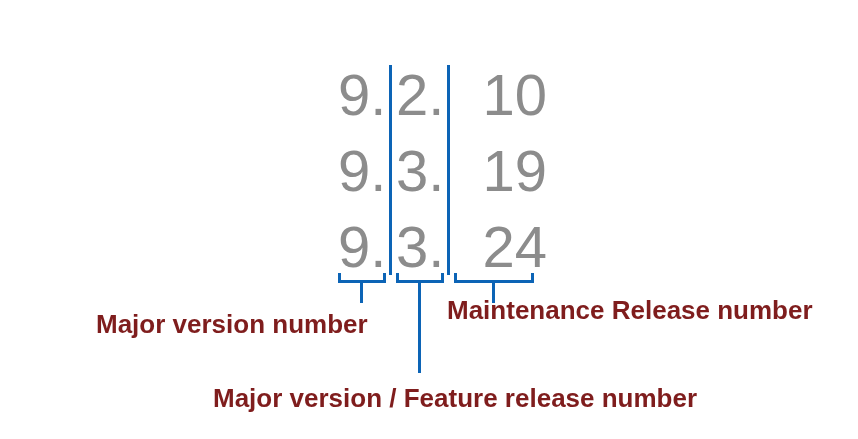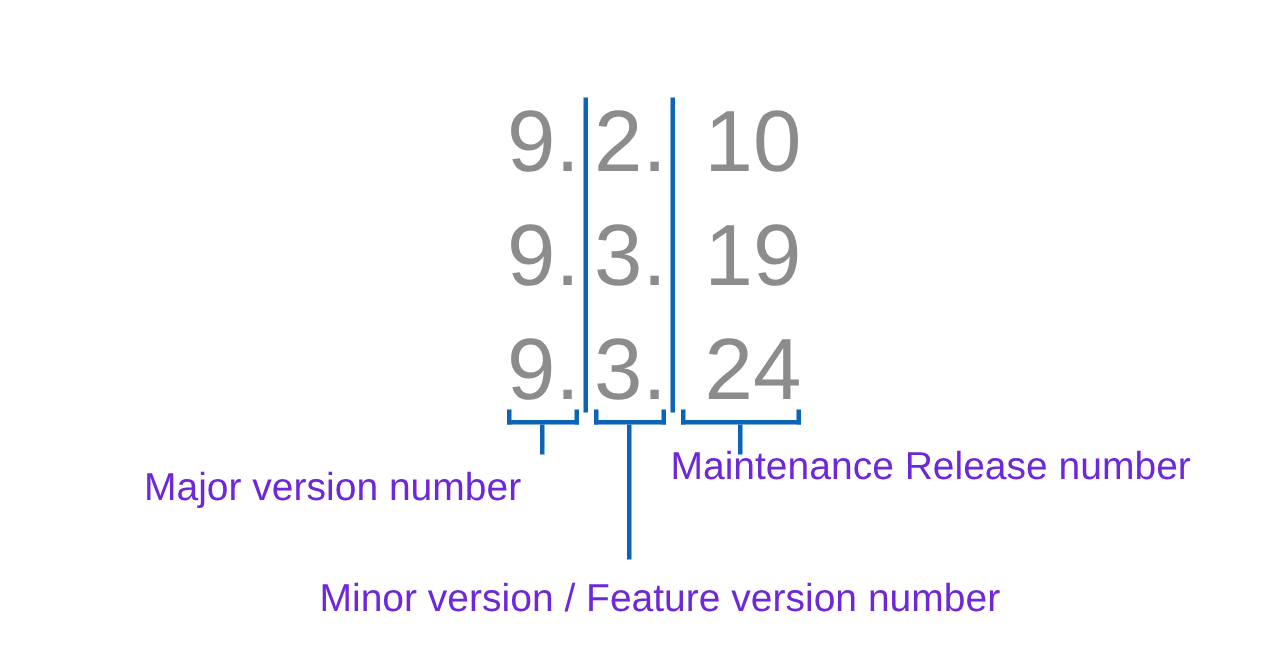--- a/index.html
+++ b/index.html
@@ -27,21 +27,21 @@
     display: flex;
     height: 76px;
     align-items: center;
     font-size: 58px;
     color: #8C8C8C;
   }
   .seg { display: block; line-height: 1; }
   .seg-major { width: 48px; text-align: right; }
   .seg-gap   { width: 10px; }
   .seg-minor { width: 48px; text-align: right; }
-  .seg-maint { width: 90px; text-align: center; padding-left: 3px; }
+  .seg-maint { width: 90px; text-align: right; padding-left: 3px; }
 
   
   .vline {
     position: absolute;
     width: 3px;
     top: 8px;
     height: 210px;
     background: #0C64B6;
   }
   .vline-1 { left: 51px; }
@@ -67,22 +67,22 @@
     background: #0C64B6;
   }
   .stem-major { left: 22px;  height: 20px; }
   .stem-minor { left: 80px;  height: 90px; }
   .stem-maint { left: 154px; height: 20px; }
 
   
   .caption {
     position: absolute;
     font-size: 26px;
-    font-weight: normal;
-    color: #6d28d9;
+    font-weight: bold;
+    color: #7f1d1d;
     white-space: nowrap;
     line-height: 28px;
   }
   .caption-major       { left: 96px;  top: 310px; }
   .caption-maintenance { left: 447px; top: 296px; }
   .caption-minor       { left: 213px; top: 384px; }
 </style>
 </head>
 <body>
 
@@ -121,15 +121,15 @@
     <div class="bracket bracket-minor"></div>
     <div class="bracket bracket-maint"></div>
 
     <div class="stem stem-major"></div>
     <div class="stem stem-minor"></div>
     <div class="stem stem-maint"></div>
   </div>
 
   <div class="caption caption-major">Major version number</div>
   <div class="caption caption-maintenance">Maintenance Release number</div>
-  <div class="caption caption-minor">Minor version / Feature version number</div>
+  <div class="caption caption-minor">Major version / Feature release number</div>
 
 </div>
 
 </body></html>

